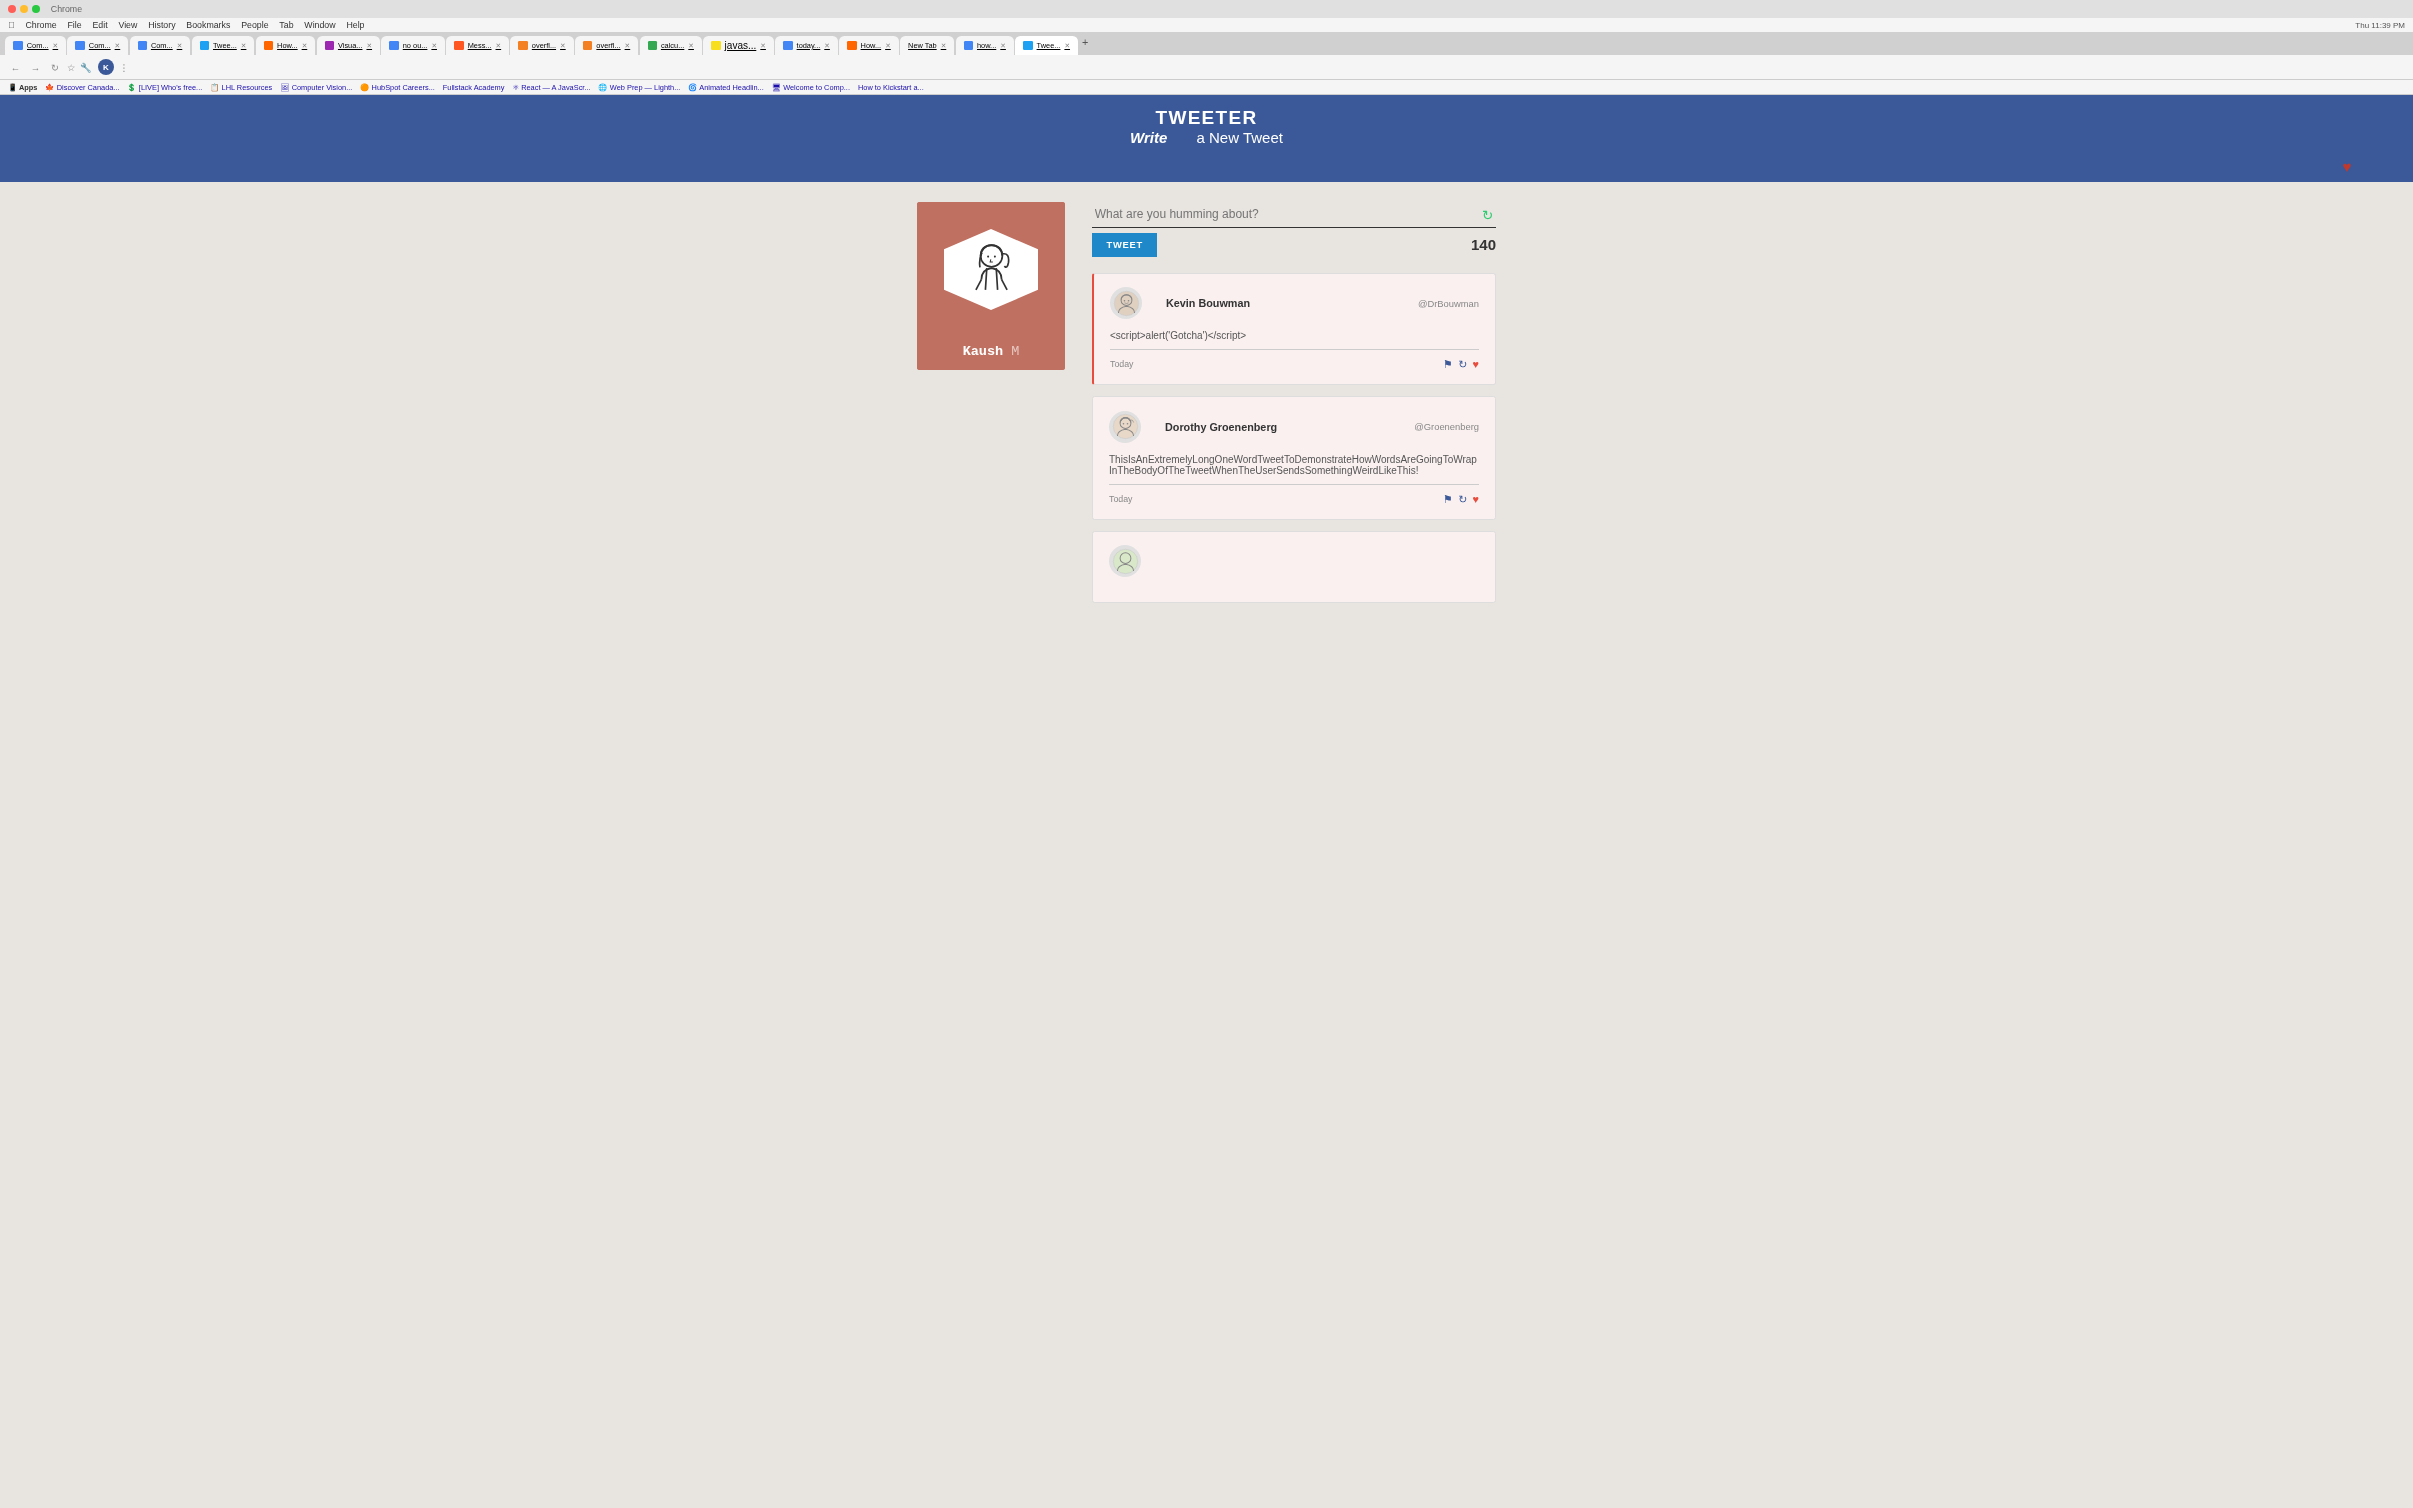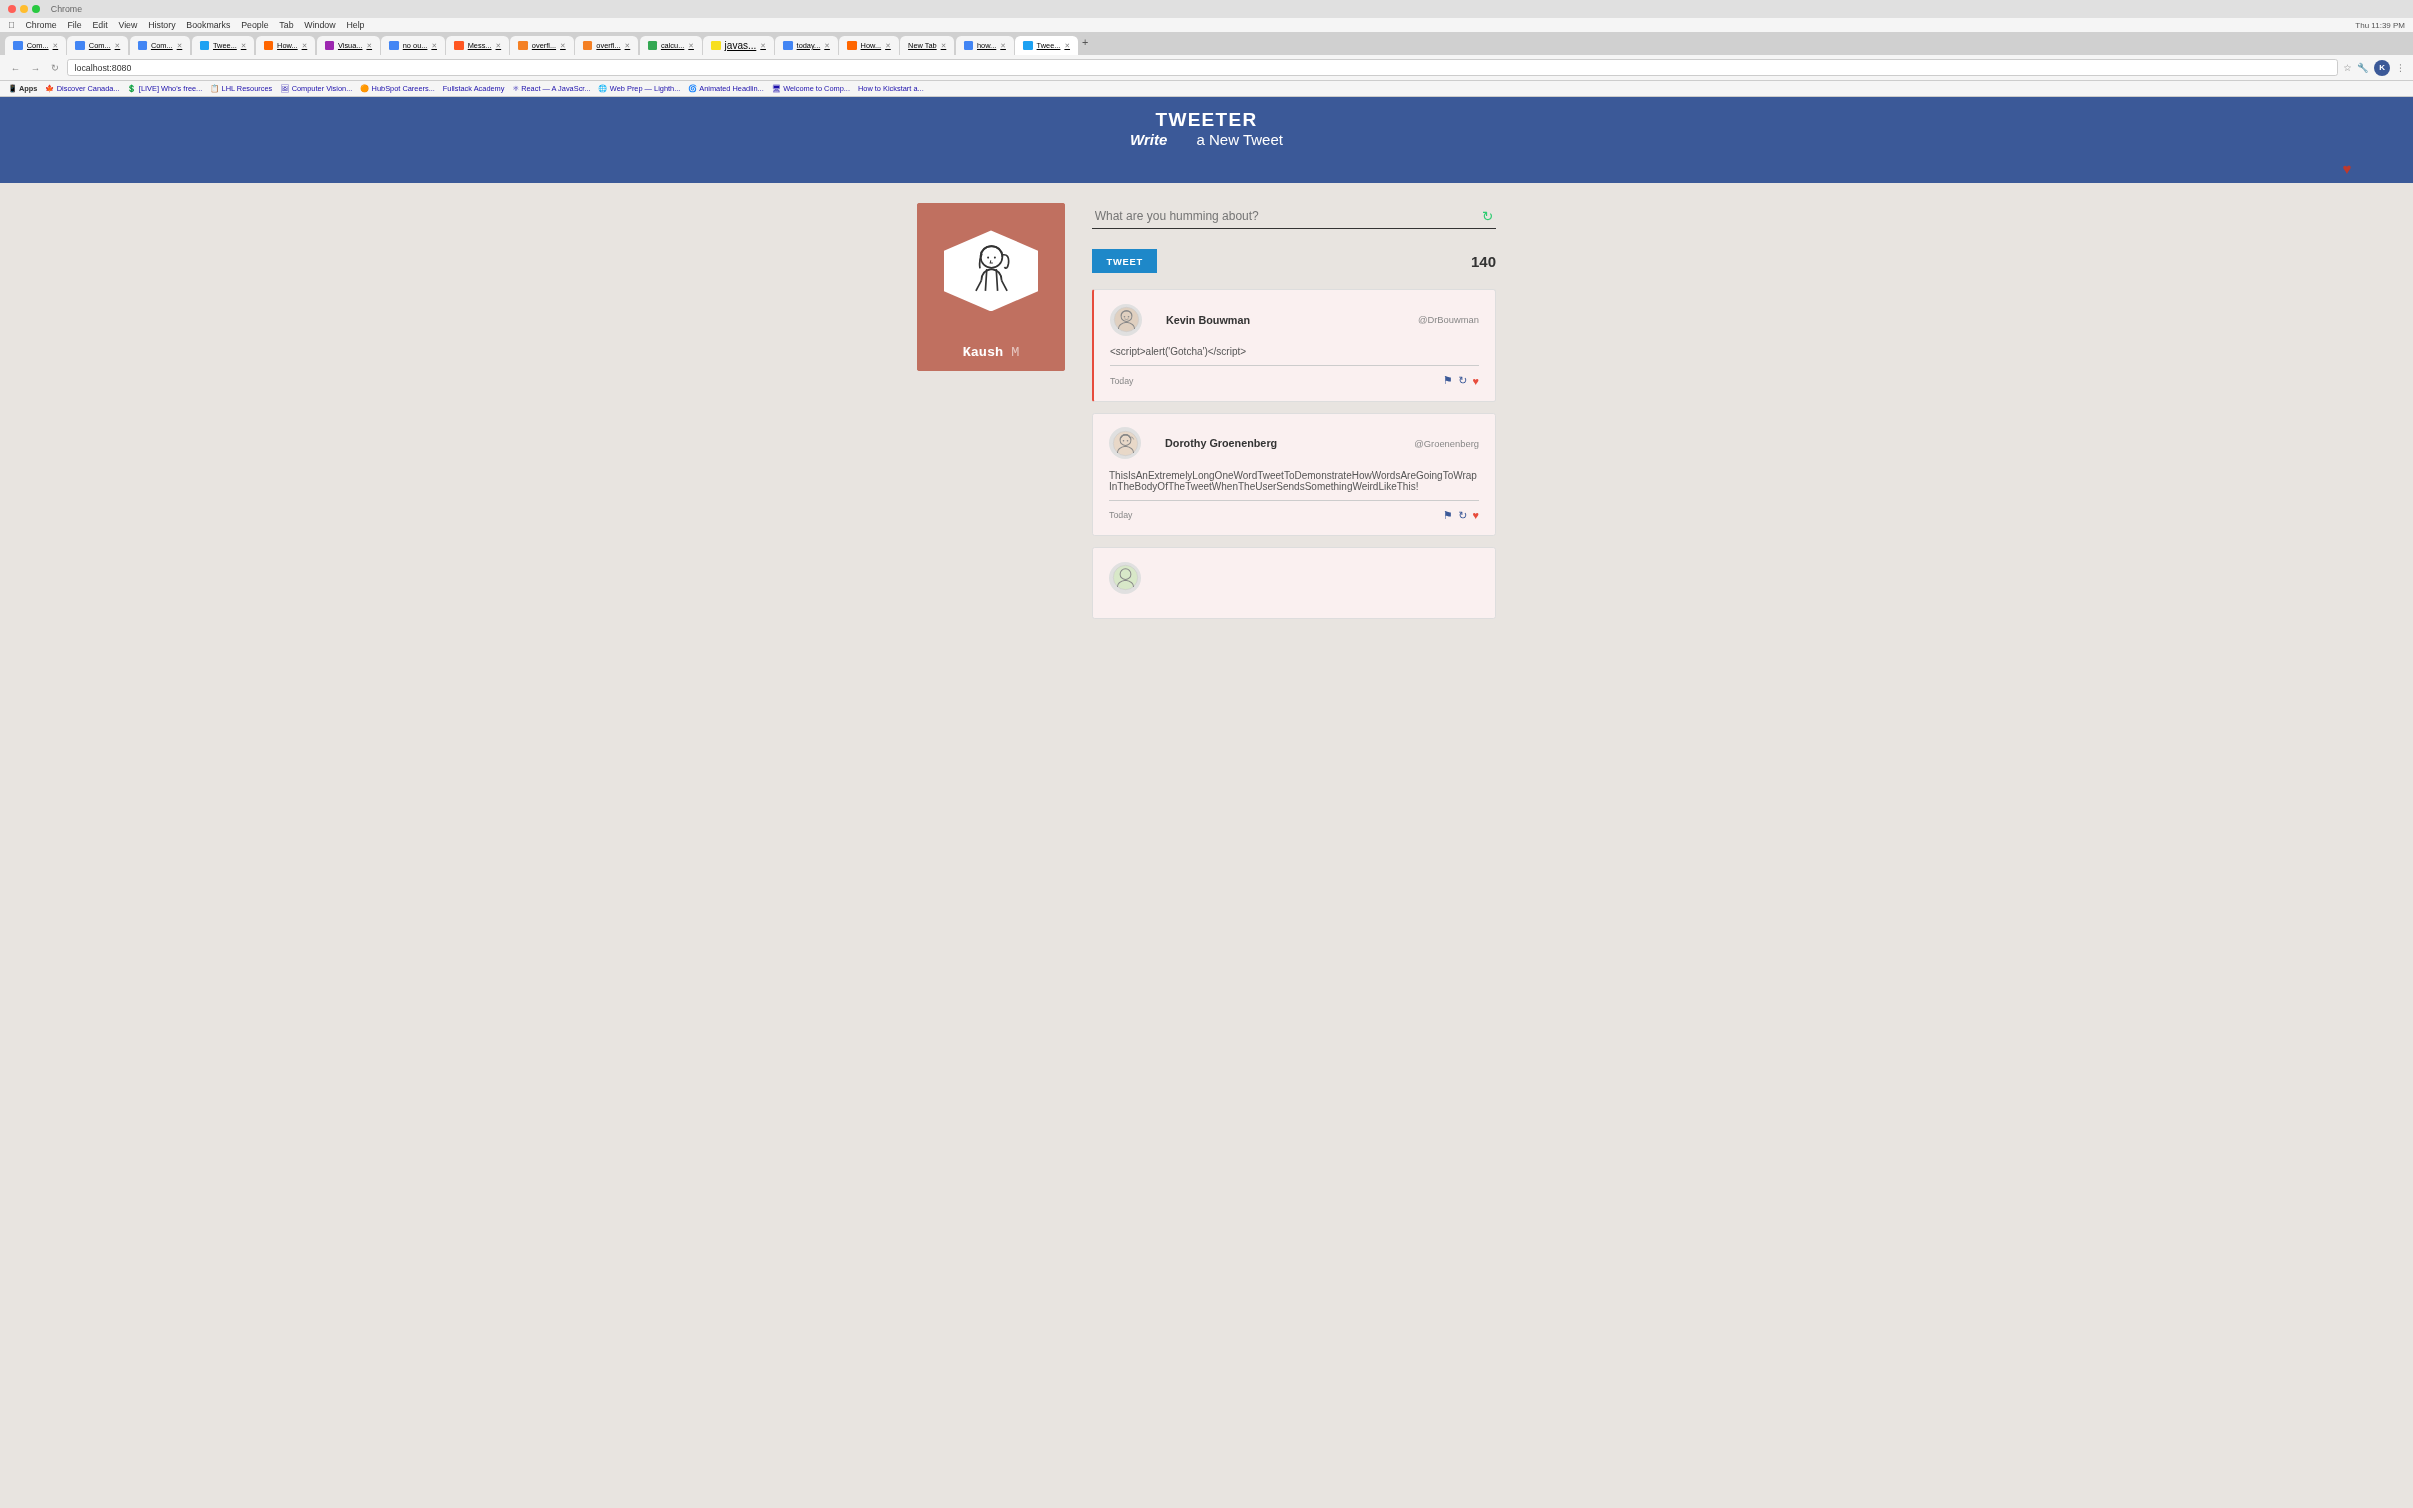--- a/index.html
+++ b/index.html
@@ -45,21 +45,21 @@
     .profile-name-text { color: white; font-size: 13.5px; font-weight: 700; font-family: Liberation Mono, monospace; }
     .profile-name-text .last { color: rgba(255,255,255,0.6); font-weight: 400; }
 
     
     .hex-container { display: flex; justify-content: center; align-items: center; }
     .hex { width: 94px; height: 81px; background: white; clip-path: polygon(50% 0%, 100% 25%, 100% 75%, 50% 100%, 0% 75%, 0% 25%); display: flex; justify-content: center; align-items: center; }
 
     
     .right-content { flex: 1; }
     .compose-area { margin-bottom: 16px; }
-    .compose-input-wrapper { position: relative; margin-bottom: 20px; }
+    .compose-input-wrapper { position: relative; margin-bottom: 5px; }
     .compose-input { width: 100%; border: none; border-bottom: 1.3px solid #333; background: transparent; font-size: 12px; color: #888; padding: 5.4px 27px 5.4px 2.7px; outline: none; }
     .compose-refresh { position: absolute; right: 2.7px; top: 50%; transform: translateY(-50%); color: #2ecc71; font-size: 13.5px; cursor: pointer; }
     .compose-actions { display: flex; align-items: center; justify-content: space-between; }
     .tweet-btn { background: #1e88c9; color: white; border: 1.3px solid #1e88c9; padding: 5.4px 13.5px; font-weight: 700; font-size: 9.4px; letter-spacing: 0.7px; cursor: pointer; text-transform: uppercase; }
     .char-count { color: #333; font-size: 15px; font-weight: 700; }
 
     
     .tweet-card { background: #faf0f0; border: 0.7px solid #ddd; border-radius: 2.7px; padding: 13.5px 16px; margin-bottom: 10.8px; }
     .tweet-card.highlighted { border-left: 2.7px solid #e74c3c; }
     .tweet-header { display: flex; align-items: center; justify-content: space-between; margin-bottom: 10.8px; }
@@ -188,21 +188,20 @@
       <span style="font-size:7.4px;">Twee...</span>
       <span class="tab-close">✕</span>
     </div>
     <span style="margin-left:2.7px; font-size:10.8px; color:#555; cursor:pointer;">+</span>
   </div>
 
   <div class="address-bar">
     <button class="nav-btn">←</button>
     <button class="nav-btn">→</button>
     <button class="nav-btn">↻</button>
-    <div class="url-box">localhost:8080</div>
     <span style="font-size:9.4px; color:#888; cursor:pointer;">☆</span>
     <span style="font-size:9.4px; color:#888; cursor:pointer;">🔧</span>
     <span style="width:16px; height:16px; border-radius:50%; background:#3b5998; color:white; display:flex; align-items:center; justify-content:center; font-size:8px; font-weight:700; cursor:pointer;">K</span>
     <span style="font-size:9.4px; color:#888; cursor:pointer;">⋮</span>
   </div>
 
   <div class="bookmarks-bar">
     <span style="color:#333; font-weight:600;">📱 Apps</span>
     <a class="bm-item">🍁 Discover Canada...</a>
     <a class="bm-item">💲 [LIVE] Who's free...</a>

